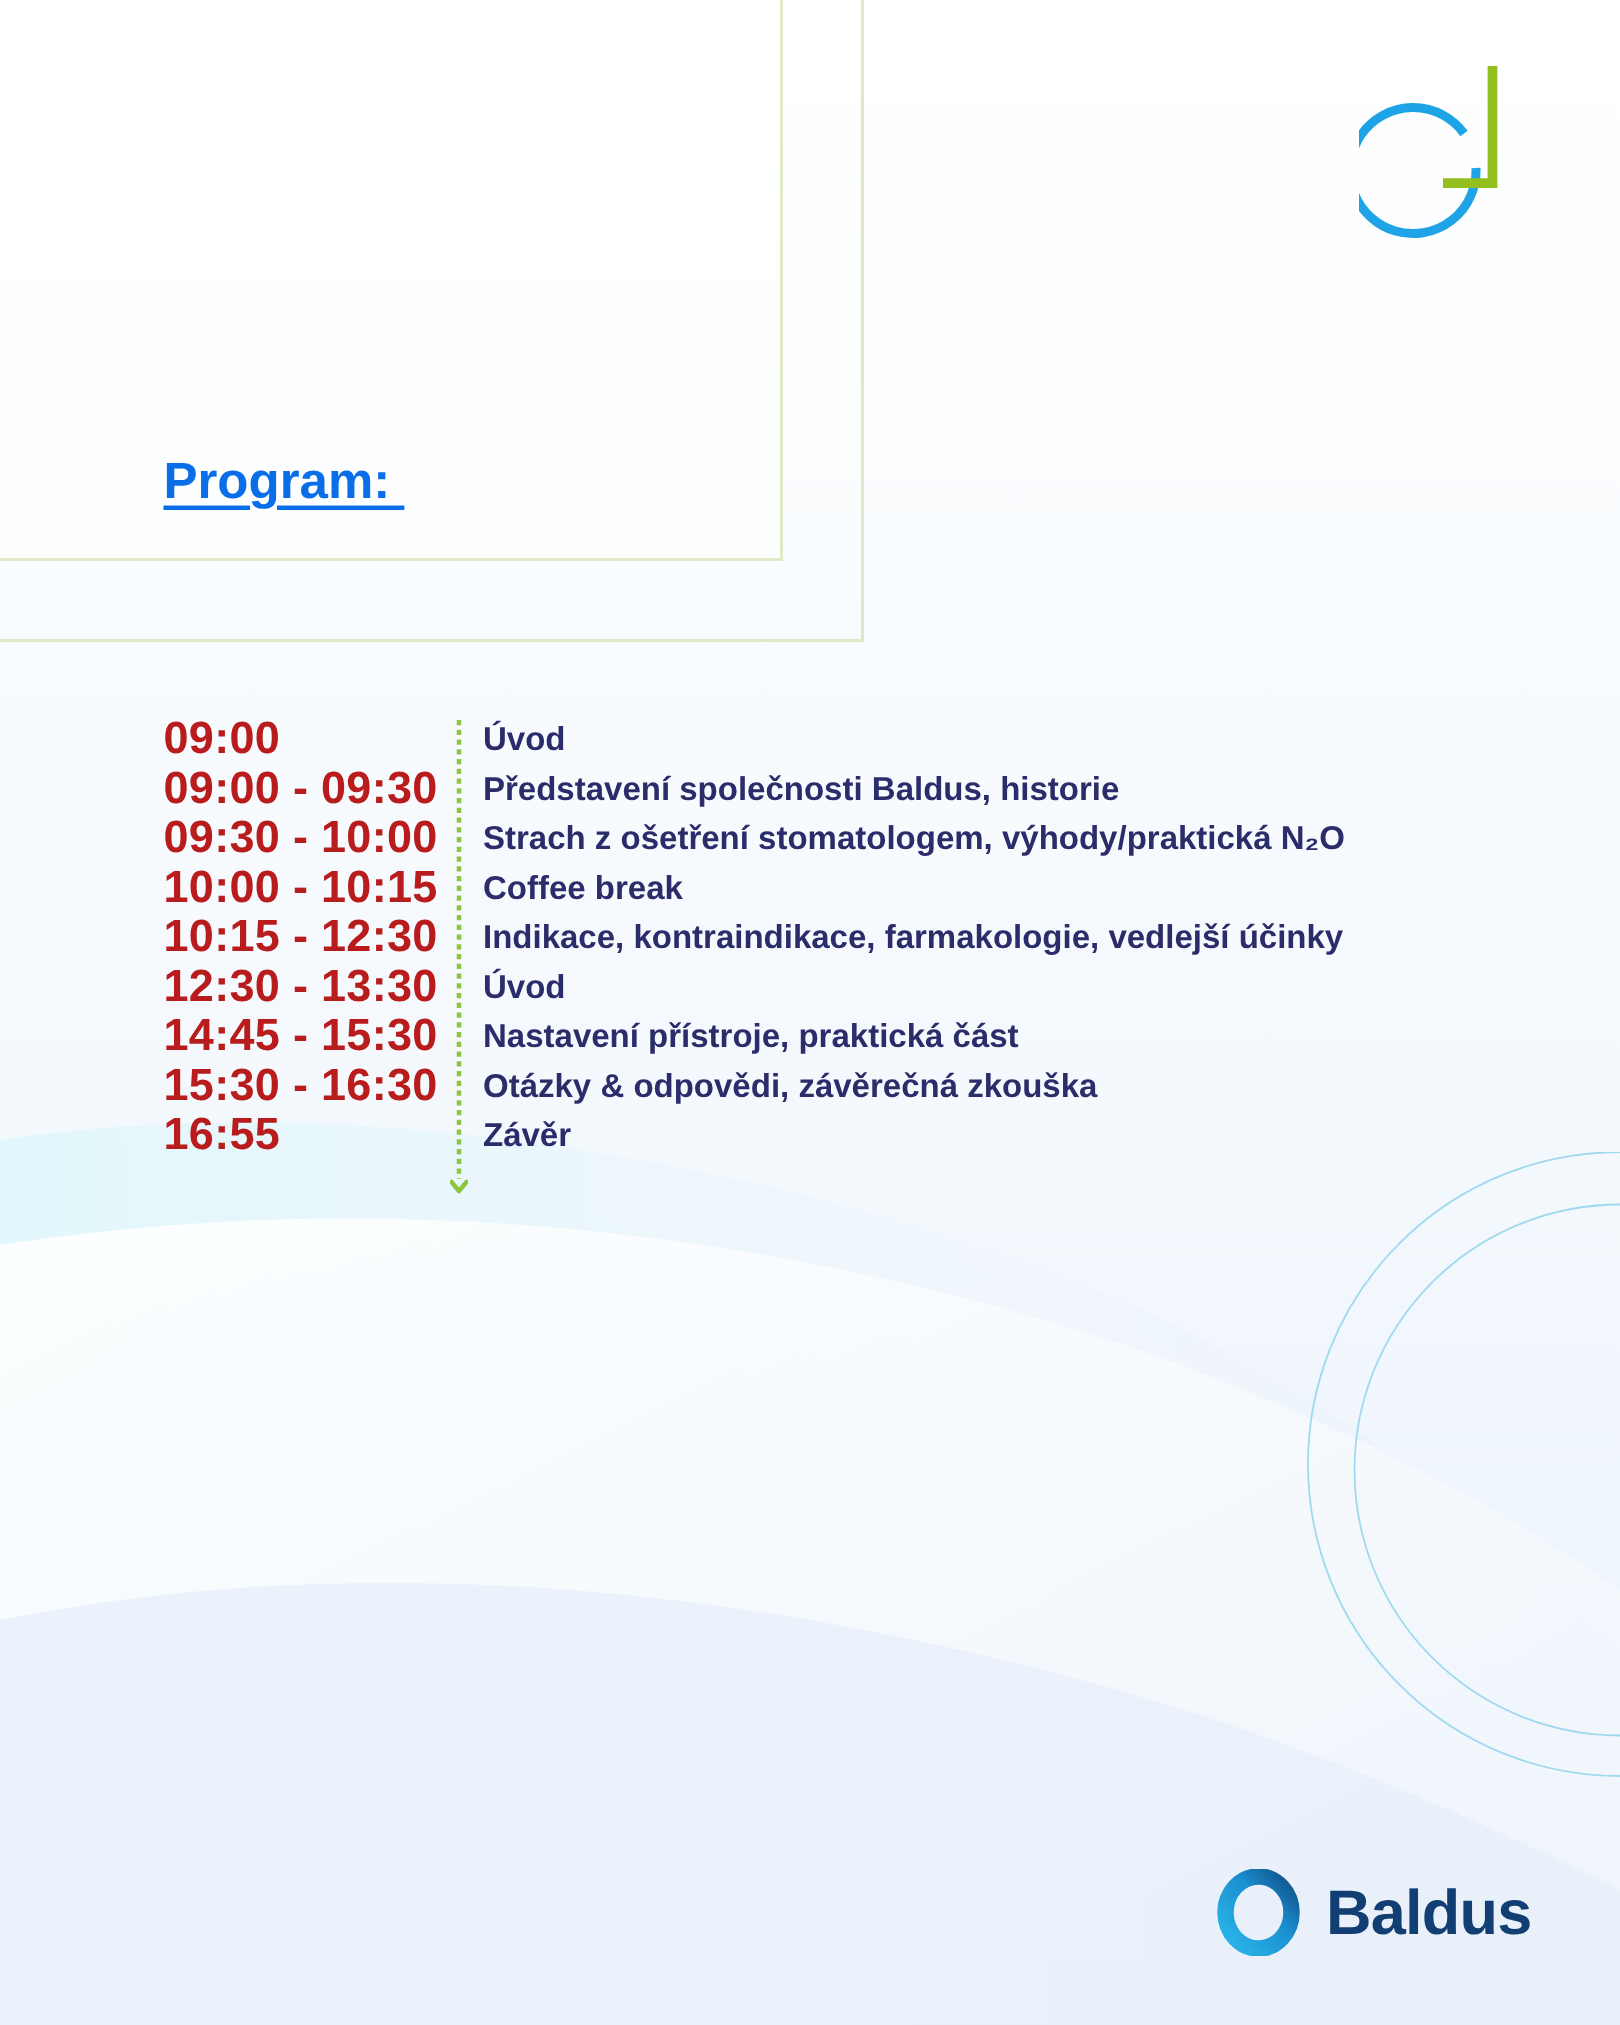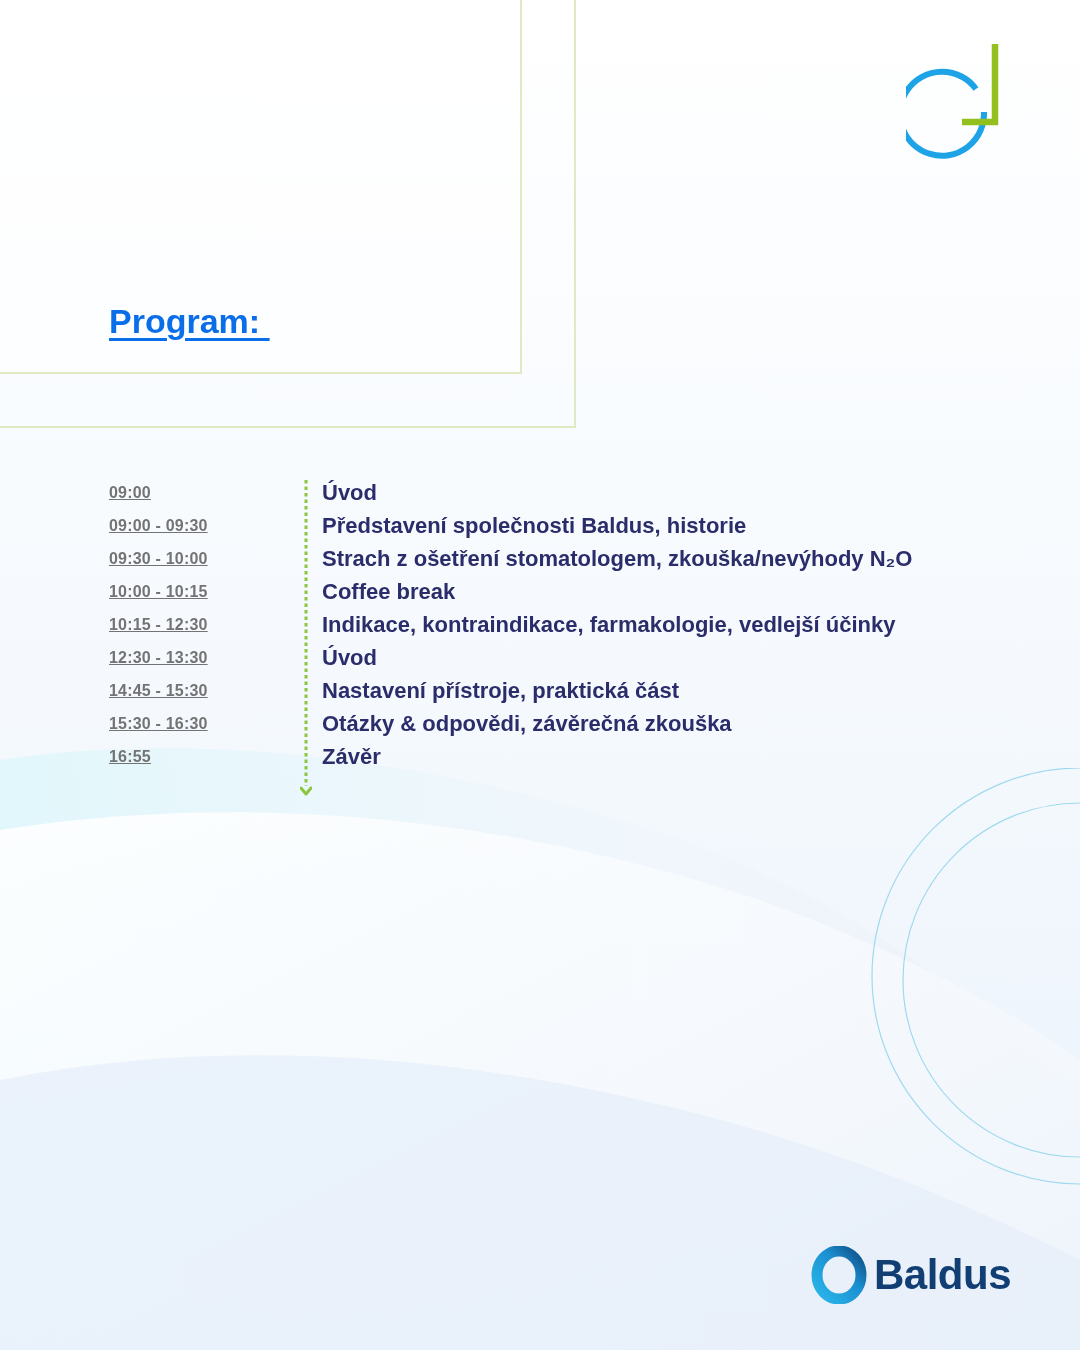--- a/index.html
+++ b/index.html
@@ -20,29 +20,29 @@
     .logo-top { position: absolute; left: 906px; top: 44px; width: 96px; height: 122px; }
     .program-title {
       position: absolute; left: 109px; top: 302px; margin: 0;
       font-size: 34px; font-weight: bold; color: #0a6ee8;
       text-decoration: underline; text-underline-offset: 5px; text-decoration-thickness: 3px;
       white-space: pre;
     }
     .schedule { position: absolute; left: 109px; top: 476px; }
     .row { position: relative; height: 33px; display: flex; align-items: center; }
     .time {
-      width: 213px; font-size: 16px; font-weight: bold; color: #737373; letter-spacing: 0.2px; text-decoration: underline;
+      width: 213px; font-size: 30px; font-weight: bold; color: #b91c1c; letter-spacing: 0.2px;
     }
     .topic { font-size: 22px; font-weight: bold; color: #2b2d6b; white-space: nowrap; text-align: right; }
     .timeline { position: absolute; left: 300px; top: 480px; width: 12px; height: 320px; }
     .circles { position: absolute; left: 868px; top: 768px; width: 260px; height: 440px; }
     .brand { position: absolute; left: 810px; top: 1246px; display: flex; align-items: center; }
     .brand-ring { width: 58px; height: 58px; }
     .brand-name {
-      font-size: 42px; font-weight: bold; color: #113f73; margin-left: 6px; letter-spacing: -0.5px;
+      font-size: 42px; font-weight: bold; color: #113f73; margin-left: 16px; letter-spacing: -0.5px;
     }
   </style>
 </head>
 <body>
 
 <svg class="bg-wave" viewBox="0 0 1080 1350">
   <defs>
     <linearGradient id="w1" x1="0" y1="0" x2="1" y2="0">
       <stop offset="0" stop-color="#dff7fb" stop-opacity="0.9"></stop>
       <stop offset="0.6" stop-color="#eef5fb" stop-opacity="0.5"></stop>
@@ -77,21 +77,21 @@
   <div class="row">
     <span class="time">09:00</span>
     <span class="topic">Úvod</span>
   </div>
   <div class="row">
     <span class="time">09:00 - 09:30</span>
     <span class="topic">Představení společnosti Baldus, historie</span>
   </div>
   <div class="row">
     <span class="time">09:30 - 10:00</span>
-    <span class="topic">Strach z ošetření stomatologem, zkouška/nevýhody N₂O</span>
+    <span class="topic">Strach z ošetření stomatologem, výhody/praktická N₂O</span>
   </div>
   <div class="row">
     <span class="time">10:00 - 10:15</span>
     <span class="topic">Coffee break</span>
   </div>
   <div class="row">
     <span class="time">10:15 - 12:30</span>
     <span class="topic">Indikace, kontraindikace, farmakologie, vedlejší účinky</span>
   </div>
   <div class="row">

